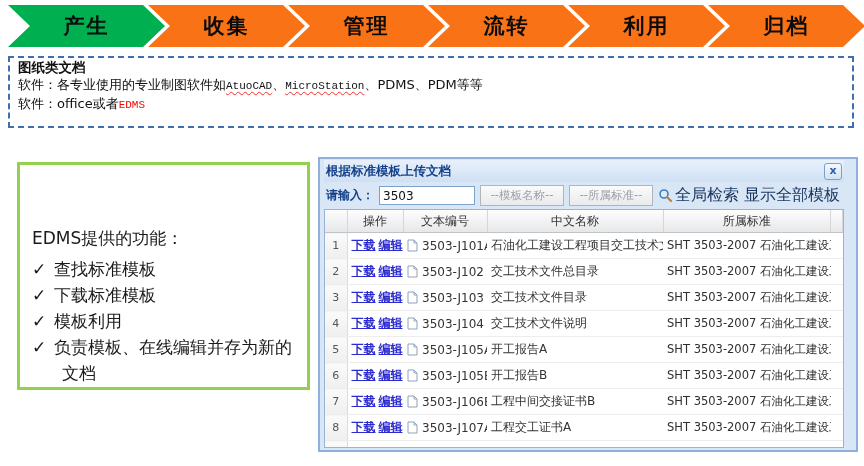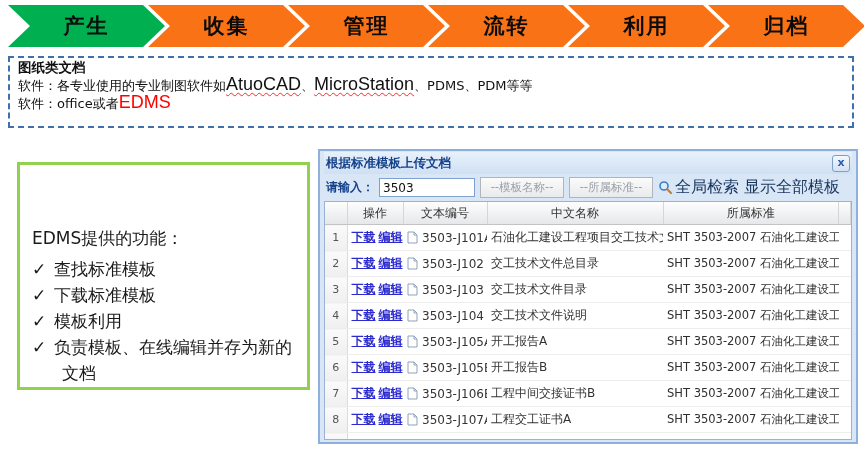--- a/index.html
+++ b/index.html
@@ -22,36 +22,36 @@
   .chev.normal{background:#f97316;}
   
   .notebox{
     position:absolute;left:8px;top:56px;width:846px;height:72px;
     border:2px dashed #3f6fae;box-sizing:border-box;
     padding:1px 8px 0 8px;font-size:13px;color:#111;line-height:17px;
   }
   .notebox .bold{font-weight:bold;font-size:13.5px;}
   .squiggle{text-decoration:underline wavy #ff2a2a 1px;text-underline-offset:2px;}
   .redtext{color:#ff0000;}
-  .mono{font-family:Liberation Sans, sans-serif;font-size:18px;}
+  .mono{font-family:Liberation Mono, monospace;font-size:11px;}
   
   .greenbox{
     position:absolute;left:17px;top:162px;width:293px;height:228px;
     border:3px solid #92d050;box-sizing:border-box;
     padding:62px 10px 0 12px;font-size:17px;color:#1a1a1a;
   }
   .greenbox .heading{margin:0 0 6px 0;}
   .greenbox ul{list-style:none;margin:0;padding:0;}
   .greenbox li{padding-left:30px;text-indent:-30px;line-height:26px;}
   .greenbox .check{display:inline-block;width:22px;text-indent:0;color:#1a1a1a;font-weight:bold;}
   
   .panel{
-    position:absolute;left:318px;top:149px;width:540px;height:295px;
+    position:absolute;left:318px;top:157px;width:540px;height:295px;
     border:2px solid #8db0dd;background:#d9e6f6;box-sizing:border-box;
-    display:flex;flex-direction:column;padding:1px 4px 2px 4px;
+    display:flex;flex-direction:column;padding:1px 12px 2px 4px;
   }
   .panel-titlebar{
     height:22px;display:flex;align-items:center;flex:0 0 auto;
     background:linear-gradient(#e8f1fb,#cfe0f3);
     padding:0 2px;
   }
   .panel-title{font-size:12.5px;font-weight:bold;color:#15428b;flex:1;}
   .close-btn{
     width:16px;height:15px;border:1px solid #7da0c8;border-radius:3px;
     background:linear-gradient(#f4f8fd,#d4e2f2);

